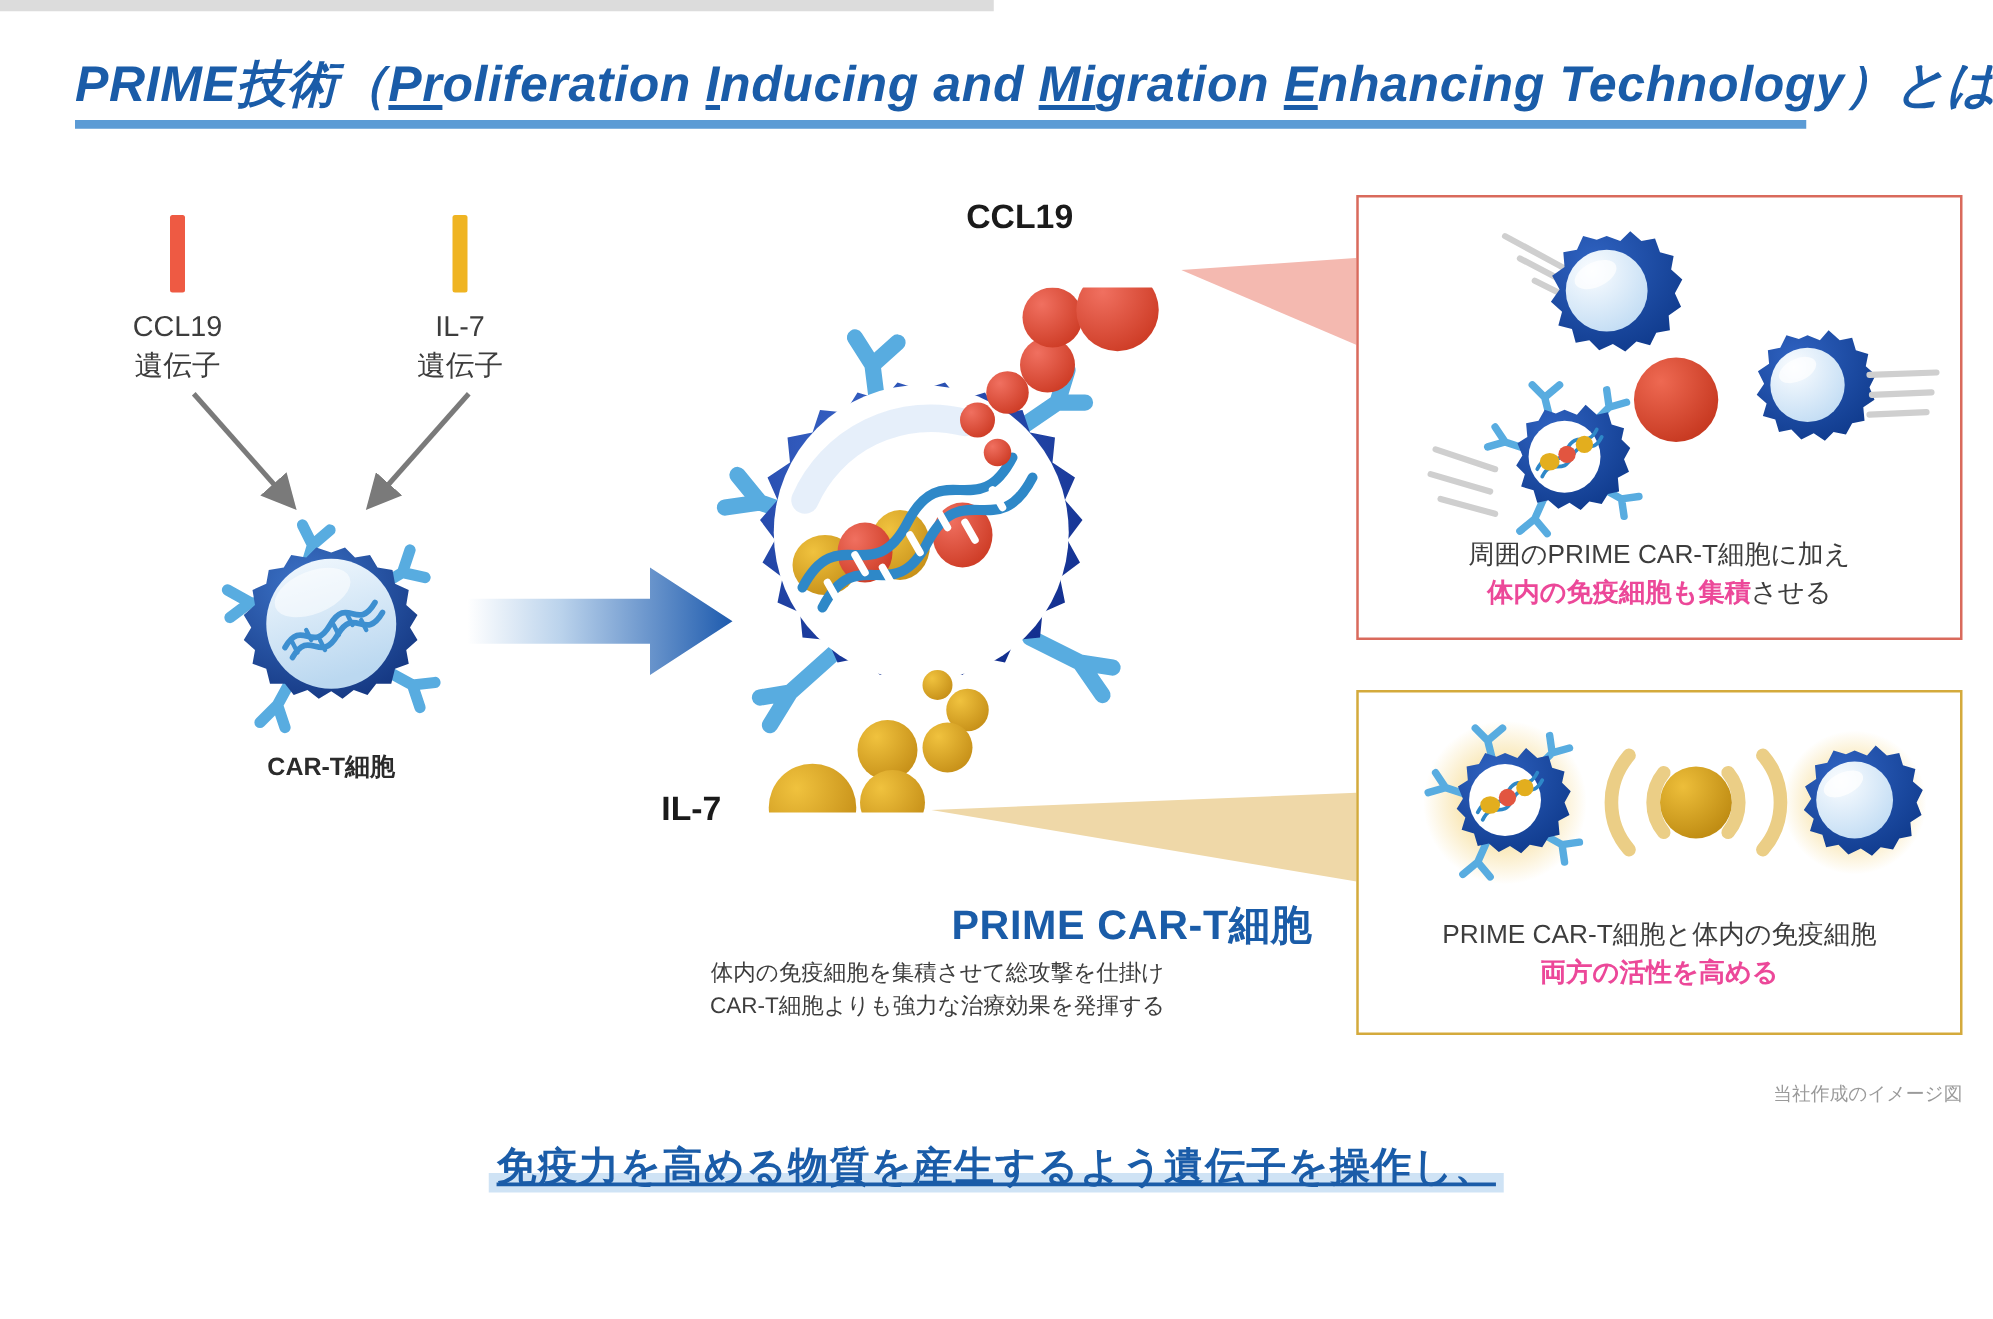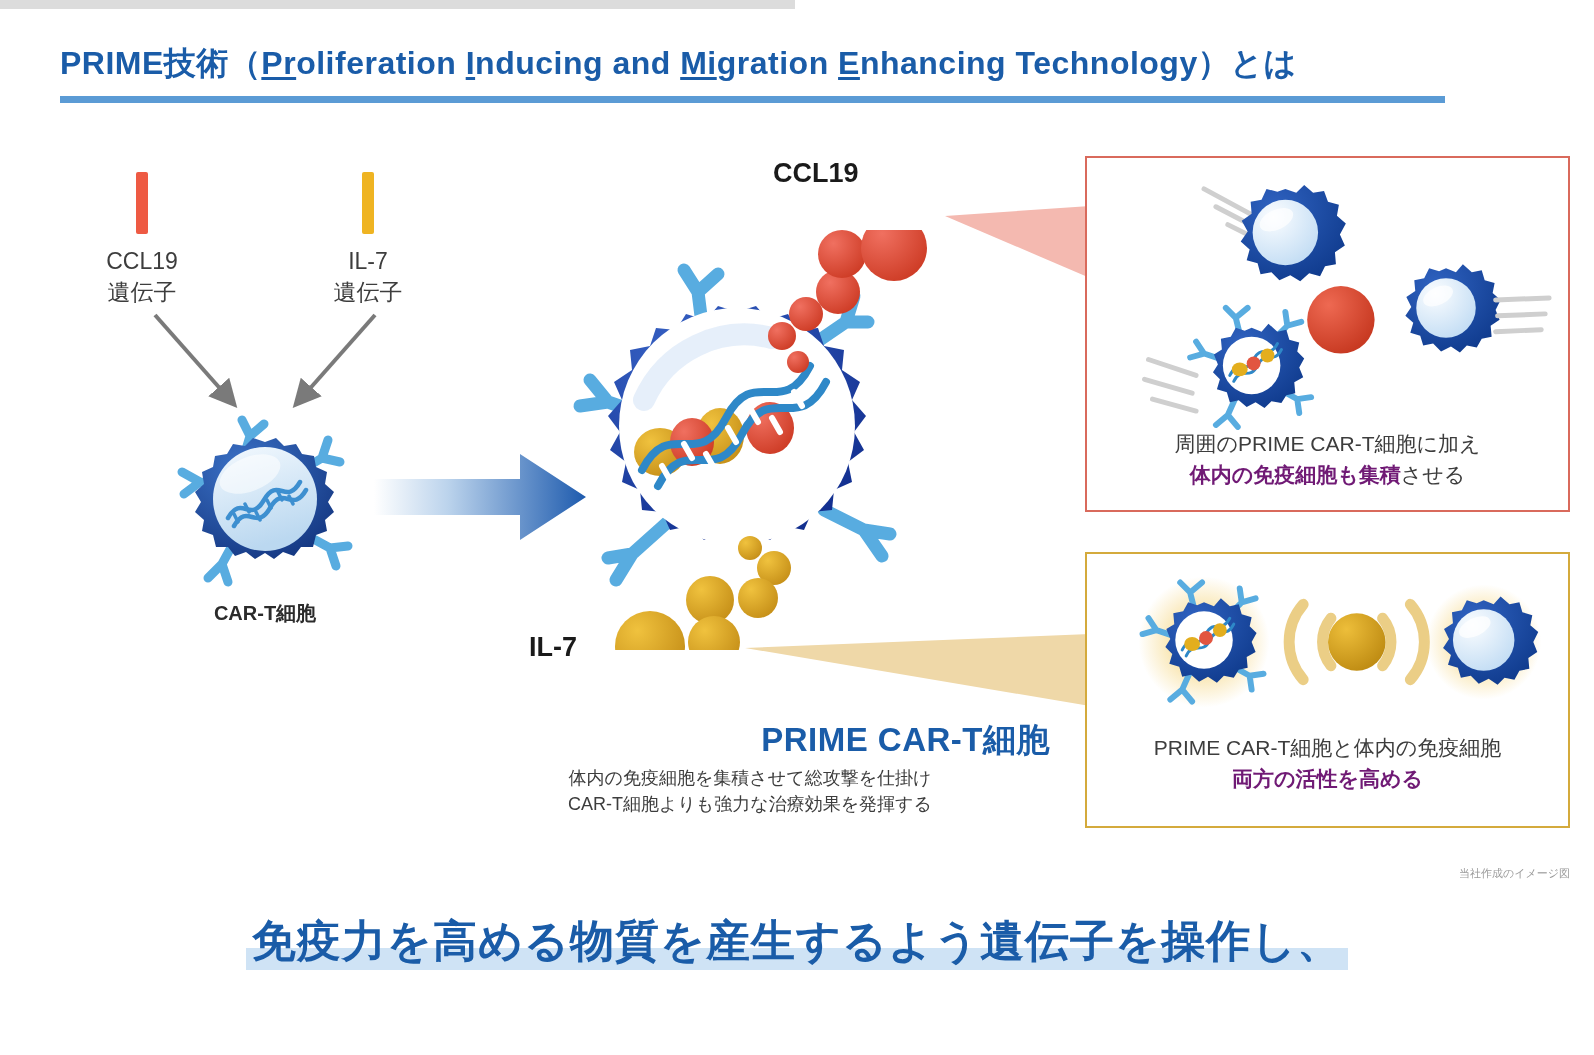--- a/index.html
+++ b/index.html
@@ -10,22 +10,22 @@
     position:relative;overflow:hidden;
   }
   .abs{position:absolute;}
 
   
   #top-strip{left:0;top:0;width:795px;height:9px;background:#dcdcdc;}
 
   
   #title-wrap{left:60px;top:44px;width:1400px;}
   #title{
-    font-size:32px;font-weight:bold;color:#1A5CA8;
-    letter-spacing:0.5px;white-space:nowrap;line-height:1.2;
+    font-size:40px;font-weight:bold;color:#1A5CA8;
+    letter-spacing:0.5px;white-space:nowrap;line-height:1.2;font-style:italic;
   }
   #title .ul{text-decoration:underline;text-underline-offset:3px;}
   #title-rule{left:60px;top:96px;width:1385px;height:7px;background:#5B9BD5;}
 
   
   .gene-bar{width:12px;height:62px;border-radius:2px;}
   #ccl19-bar{left:136px;top:172px;background:#EE5A43;}
   #il7-bar{left:362px;top:172px;background:#EFB422;}
   .gene-label{
     font-size:23px;color:#3D3D3D;text-align:center;line-height:1.35;
@@ -72,36 +72,37 @@
   
   .panel{background:#fff;box-sizing:border-box;}
   #panel-top{left:1085px;top:156px;width:485px;height:356px;border:2px solid #D96A5C;}
   #panel-bottom{left:1085px;top:552px;width:485px;height:276px;border:2px solid #D4AA3C;}
   .panel-cap{
     position:absolute;left:0;width:100%;text-align:center;
     font-size:21px;color:#3D3D3D;line-height:1.45;
   }
   #panel-top .panel-cap{bottom:20px;}
   #panel-bottom .panel-cap{bottom:32px;}
-  .panel-cap .b{font-weight:bold;color:#701a75;}
+  .panel-cap .b{font-weight:bold;color:#ec4899;}
 
   
   #attribution{
     left:1330px;top:866px;width:240px;text-align:right;
-    font-size:11px;color:#9a9a9a;
+    font-size:15px;color:#9a9a9a;
   }
 
   
   #summary{
     left:0;top:912px;width:1594px;text-align:center;
   }
   .sum-line{
-    display:inline-block;font-size:44px;font-weight:bold;
+    display:inline-block;font-size:32px;font-weight:bold;
     color:#1A5CA8;line-height:1.32;letter-spacing:1px;
     padding:0 6px;
+    text-decoration:underline;
   }
   .hl{background:linear-gradient(to bottom,transparent 0,transparent 62%,#CFE3F5 62%,#CFE3F5 100%);}
 </style>
 </head>
 <body>
 
 <div class="abs" id="top-strip"></div>
 
 <div class="abs" id="title-wrap">
   <div id="title"><span>PRIME技術（<span class="ul">Pr</span><span>oliferation </span><span class="ul">I</span><span>nducing and </span><span class="ul">Mi</span><span>gration </span><span class="ul">E</span><span>nhancing Technology</span>）とは</span></div>

